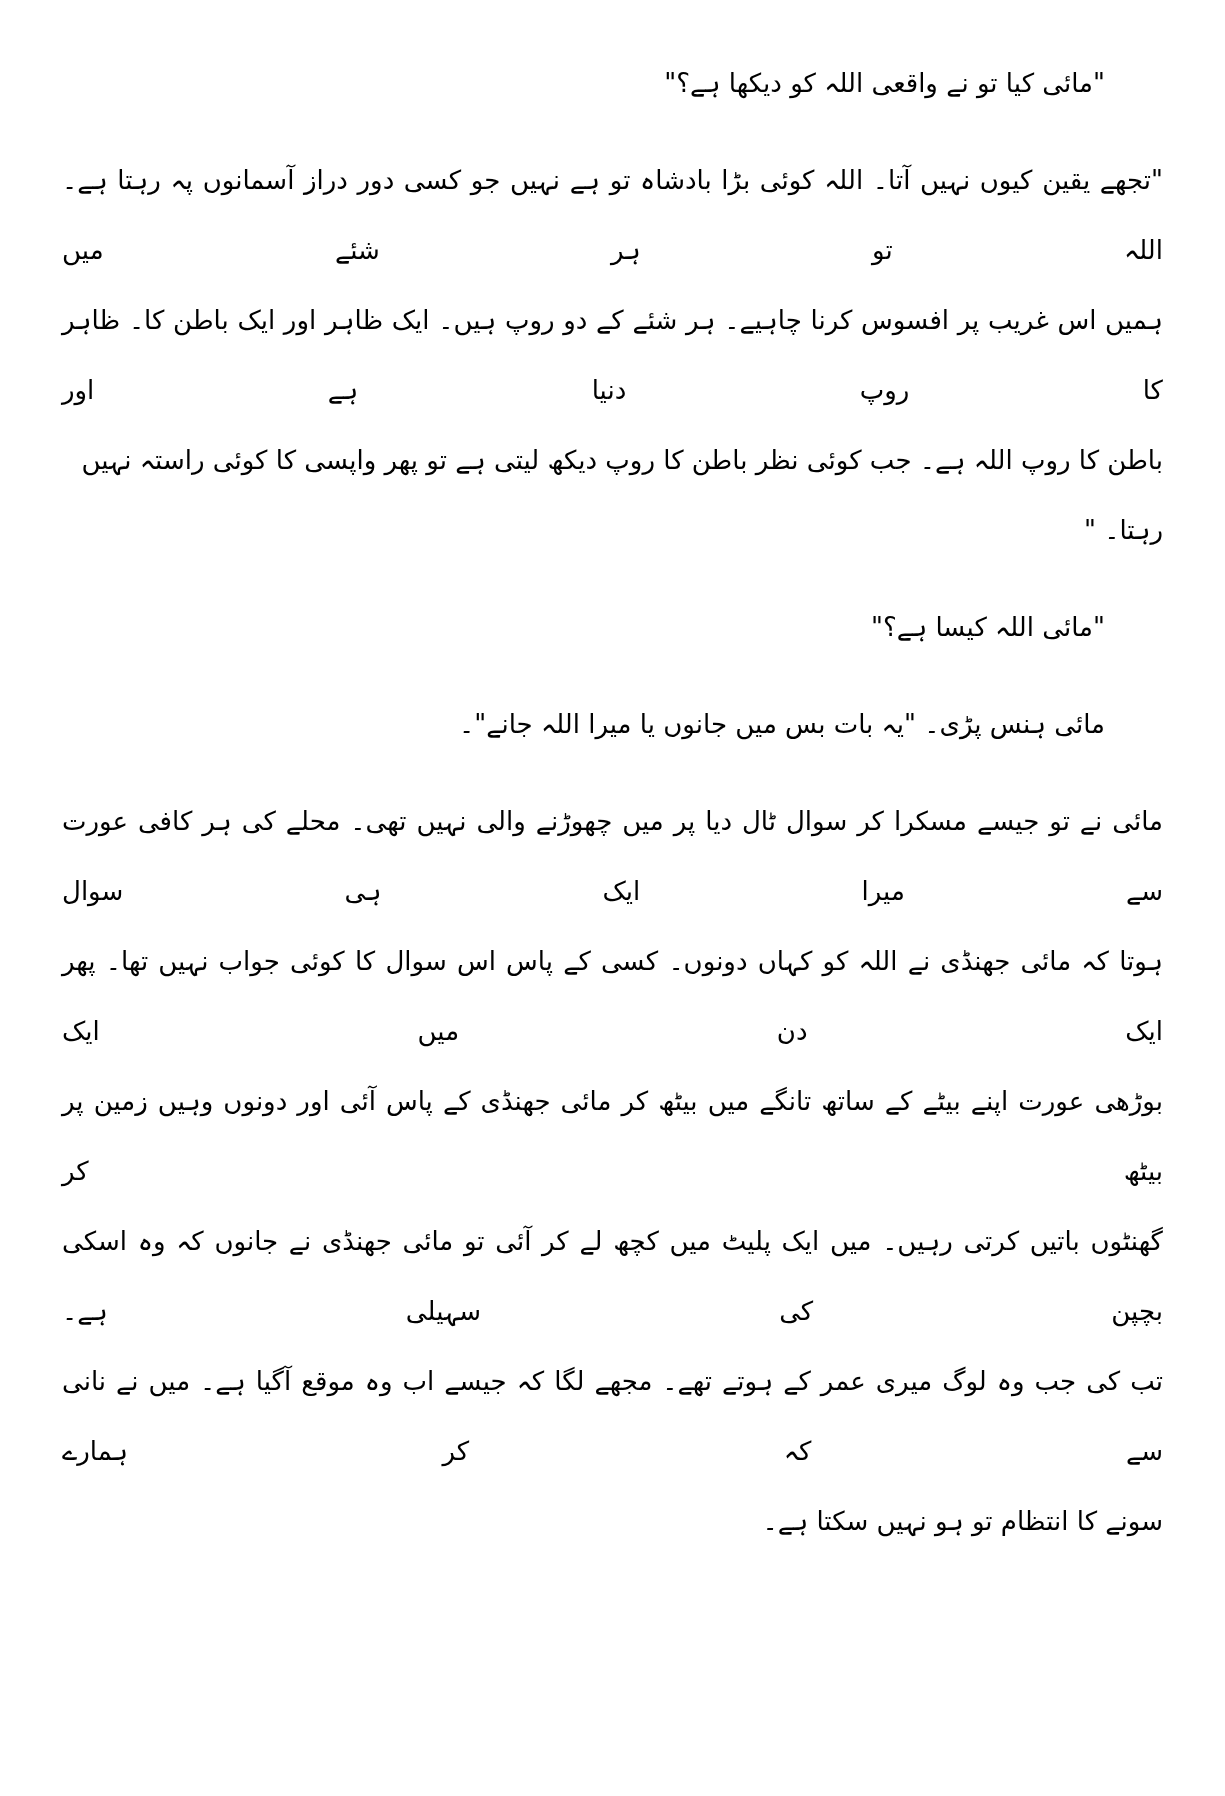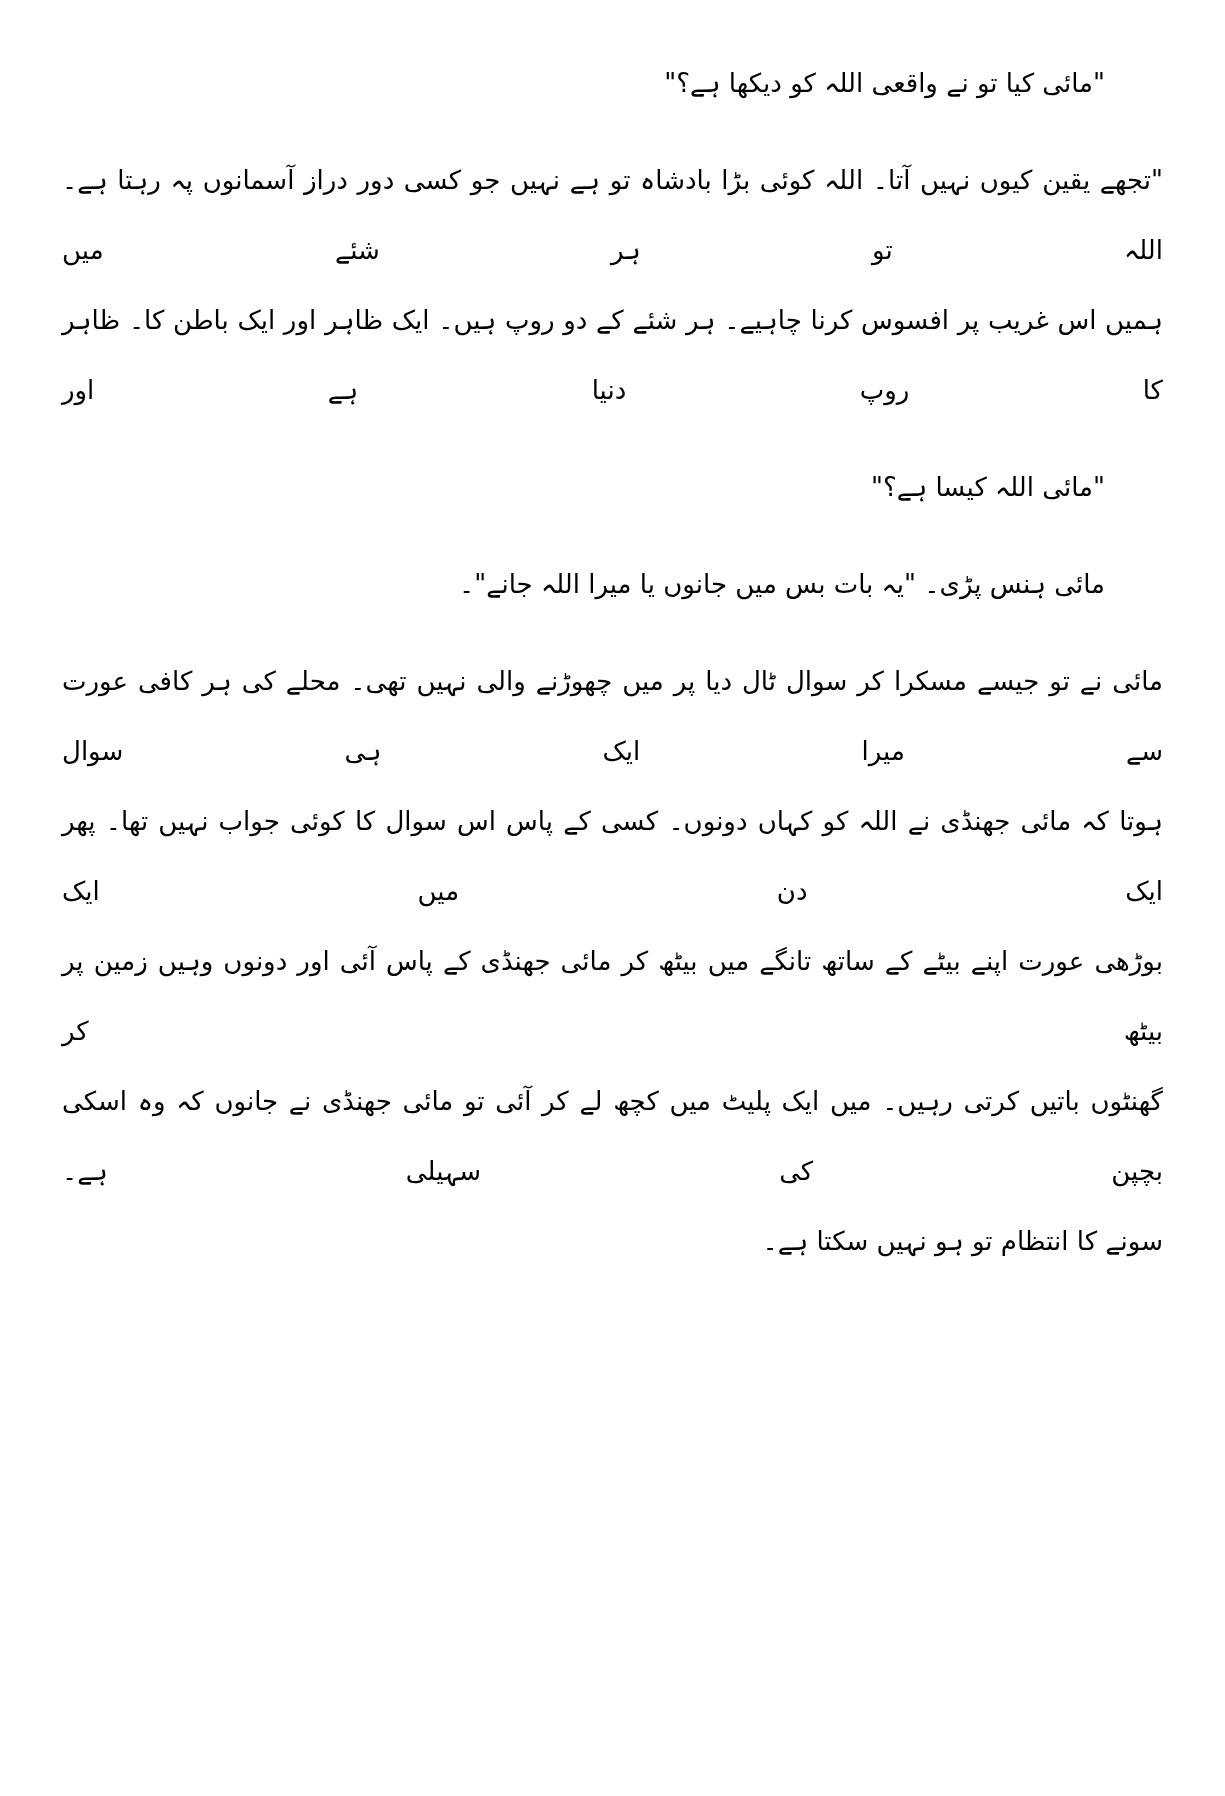--- a/index.html
+++ b/index.html
@@ -47,31 +47,33 @@
 
 <div class="page">
 
   <div class="para dialogue">
     <div class="line last">"مائی کیا تو نے واقعی اللہ کو دیکھا ہے؟"</div>
   </div>
 
   <div class="para">
     <div class="line just">"تجھے یقین کیوں نہیں آتا۔ اللہ کوئی بڑا بادشاہ تو ہے نہیں جو کسی دور دراز آسمانوں پہ رہتا ہے۔ اللہ تو ہر شئے میں</div>
     <div class="line just">ہمیں اس غریب پر افسوس کرنا چاہیے۔ ہر شئے کے دو روپ ہیں۔ ایک ظاہر اور ایک باطن کا۔ ظاہر کا روپ دنیا ہے اور</div>
+    <div class="line last">باطن کا روپ اللہ ہے۔ جب کوئی نظر باطن کا روپ دیکھ لیتی ہے تو پھر واپسی کا کوئی راستہ نہیں رہتا۔ "</div>
   </div>
 
   <div class="para dialogue">
     <div class="line last">"مائی اللہ کیسا ہے؟"</div>
   </div>
 
   <div class="para dialogue">
     <div class="line last">مائی ہنس پڑی۔ "یہ بات بس میں جانوں یا میرا اللہ جانے"۔</div>
   </div>
 
   <div class="para">
     <div class="line just">مائی نے تو جیسے مسکرا کر سوال ٹال دیا پر میں چھوڑنے والی نہیں تھی۔ محلے کی ہر کافی عورت سے میرا ایک ہی سوال</div>
     <div class="line just">ہوتا کہ مائی جھنڈی نے اللہ کو کہاں دونوں۔ کسی کے پاس اس سوال کا کوئی جواب نہیں تھا۔ پھر ایک دن میں ایک</div>
     <div class="line just">بوڑھی عورت اپنے بیٹے کے ساتھ تانگے میں بیٹھ کر مائی جھنڈی کے پاس آئی اور دونوں وہیں زمین پر بیٹھ کر</div>
     <div class="line just">گھنٹوں باتیں کرتی رہیں۔ میں ایک پلیٹ میں کچھ لے کر آئی تو مائی جھنڈی نے جانوں کہ وہ اسکی بچپن کی سہیلی ہے۔</div>
+    <div class="line just">تب کی جب وہ لوگ میری عمر کے ہوتے تھے۔ مجھے لگا کہ جیسے اب وہ موقع آگیا ہے۔ میں نے نانی سے کہ کر ہمارے</div>
     <div class="line last">سونے کا انتظام تو ہو نہیں سکتا ہے۔</div>
   </div>
 
 </div>
 
 </body></html>

